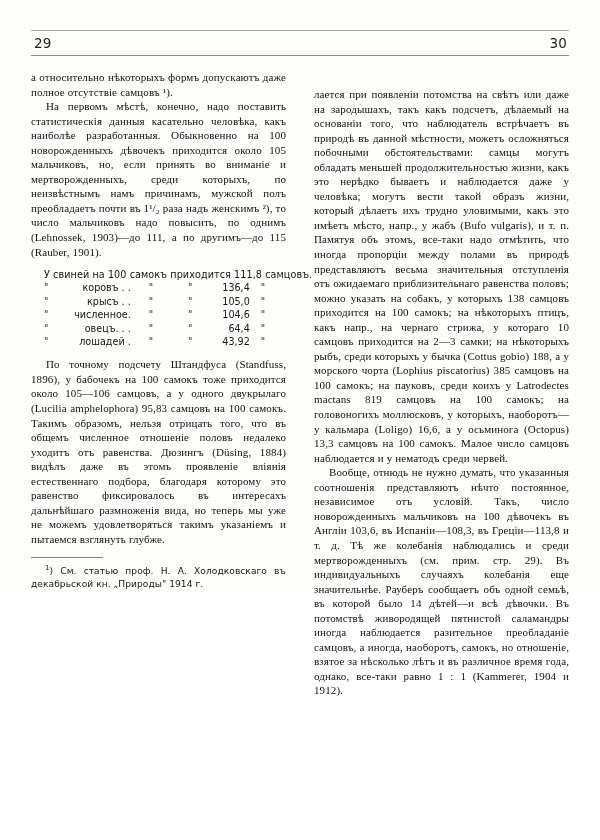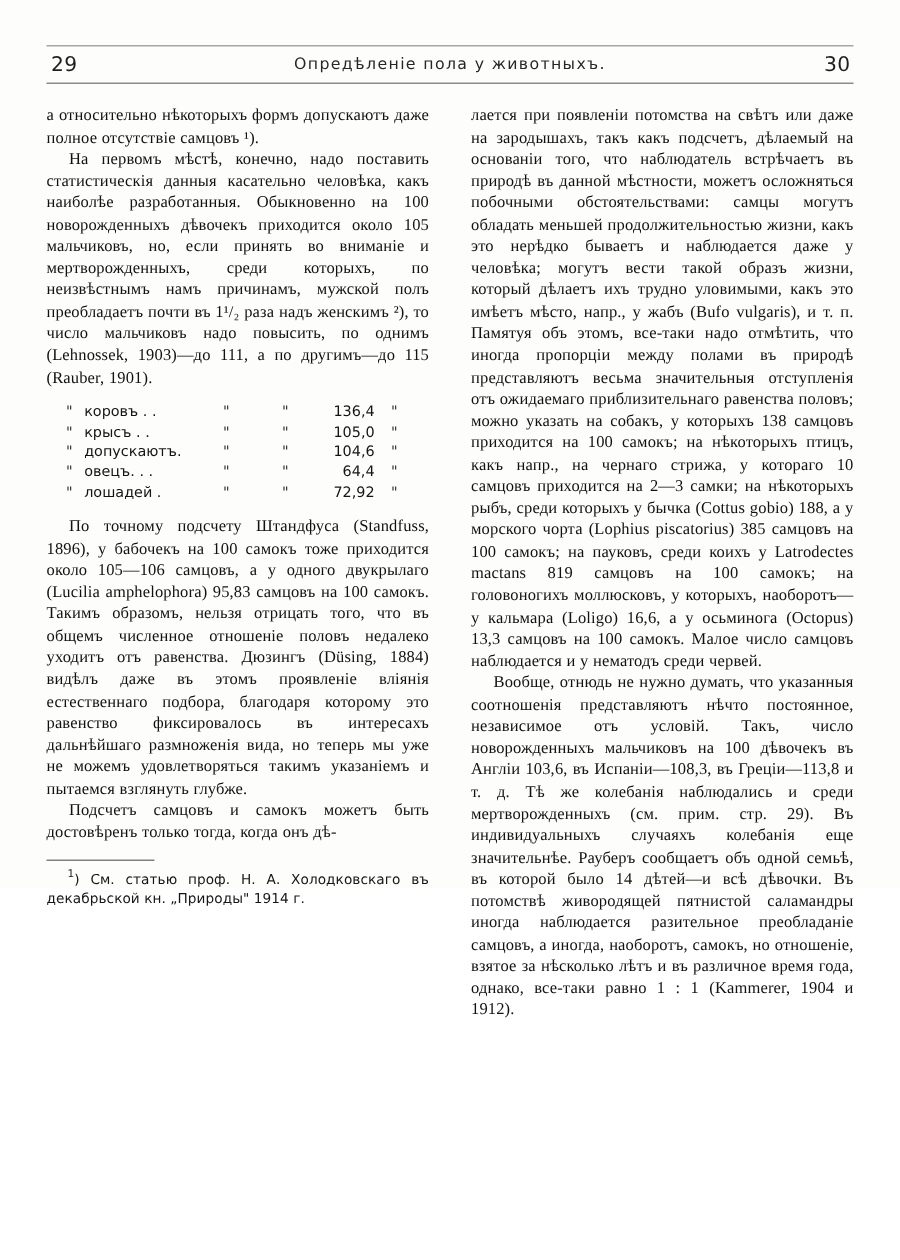--- a/index.html
+++ b/index.html
@@ -70,21 +70,21 @@
     width: 538px;
     height: 752px;
   }
   .col {
     position: absolute;
     top: 0;
     width: 255px;
     height: 752px;
   }
   .col-left  { left: 0; }
-  .col-right { left: 283px; }
+  .col-right { left: 283px; margin-top: 17px; }
 
   p.para {
     margin: 0 0 0 0;
     font-size: 11px;
     line-height: 14.55px;
     text-align: justify;
     text-justify: inter-word;
     text-indent: 15px;
     letter-spacing: .1px;
     word-spacing: .2px;
@@ -112,21 +112,21 @@
     width: 232px;
   }
   .datatable td {
     padding: 0;
     font-size: 9.6px;
     line-height: 13.4px;
     vertical-align: baseline;
     white-space: nowrap;
   }
   .dt-dq   { width: 12px; text-align: left;  color:#333; font-size:9px; }
-  .dt-name { width: 74px; text-align: left; }
+  .dt-name { width: 74px; text-align: right; }
   .dt-q2   { width: 40px; text-align: center; color:#333; font-size:9px; }
   .dt-q3   { width: 38px; text-align: center; color:#333; font-size:9px; }
   .dt-val  { width: 40px; text-align: right; }
   .dt-q4   { width: 26px; text-align: center; color:#333; font-size:9px; padding-left:8px; }
 
   
   .fn-rule {
     margin: 11px 0 7px 0;
     width: 72px;
     height: 1px;
@@ -149,81 +149,80 @@
   }
 </style>
 </head>
 <body>
 
 <div class="page">
 
   <div class="header">
     <div class="rule-top"></div>
     <div class="folio folio-left">29</div>
-    <div class="running-title">Опредѣленіе пола у животныхъ.</div>
     <div class="folio folio-right">30</div>
     <div class="rule-bot"></div>
   </div>
 
   <div class="columns">
 
     <div class="col col-left">
 
       <p class="para cont">а относительно нѣкоторыхъ формъ допускаютъ даже полное отсутствіе самцовъ ¹).</p>
       <p class="para">На первомъ мѣстѣ, конечно, надо поставить статистическія данныя касательно человѣка, какъ наиболѣе разработанныя. Обыкновенно на 100 новорожденныхъ дѣвочекъ приходится около 105 мальчиковъ, но, если принять во вниманіе и мертворожденныхъ, среди которыхъ, по неизвѣстнымъ намъ причинамъ, мужской полъ преобладаетъ почти въ 1¹/₂ раза надъ женскимъ ²), то число мальчиковъ надо повысить, по однимъ (Lehnossek, 1903)—до 111, а по другимъ—до 115 (Rauber, 1901).</p>
 
       <div class="datatable">
+        <div class="lead">У свиней на 100 самокъ приходится 111,8 самцовъ.</div>
         <table>
           <tbody>
             <tr>
               <td class="dt-dq">"</td>
               <td class="dt-name">коровъ . .</td>
               <td class="dt-q2">"</td>
               <td class="dt-q3">"</td>
               <td class="dt-val">136,4</td>
               <td class="dt-q4">"</td>
             </tr>
             <tr>
               <td class="dt-dq">"</td>
               <td class="dt-name">крысъ  . .</td>
               <td class="dt-q2">"</td>
               <td class="dt-q3">"</td>
               <td class="dt-val">105,0</td>
               <td class="dt-q4">"</td>
             </tr>
             <tr>
               <td class="dt-dq">"</td>
-              <td class="dt-name">допускаютъ.</td>
+              <td class="dt-name">численное.</td>
               <td class="dt-q2">"</td>
               <td class="dt-q3">"</td>
               <td class="dt-val">104,6</td>
               <td class="dt-q4">"</td>
             </tr>
             <tr>
               <td class="dt-dq">"</td>
               <td class="dt-name">овецъ.  . .</td>
               <td class="dt-q2">"</td>
               <td class="dt-q3">"</td>
               <td class="dt-val">64,4</td>
               <td class="dt-q4">"</td>
             </tr>
             <tr>
               <td class="dt-dq">"</td>
               <td class="dt-name">лошадей  .</td>
               <td class="dt-q2">"</td>
               <td class="dt-q3">"</td>
-              <td class="dt-val">72,92</td>
+              <td class="dt-val">43,92</td>
               <td class="dt-q4">"</td>
             </tr>
           </tbody>
         </table>
       </div>
 
       <p class="para">По точному подсчету Штандфуса (Standfuss, 1896), у бабочекъ на 100 самокъ тоже приходится около 105—106 самцовъ, а у одного двукрылаго (Lucilia amphelophora) 95,83 самцовъ на 100 самокъ. Такимъ образомъ, нельзя отрицать того, что въ общемъ численное отношеніе половъ недалеко уходитъ отъ равенства. Дюзингъ (Düsing, 1884) видѣлъ даже въ этомъ проявленіе вліянія естественнаго подбора, благодаря которому это равенство фиксировалось въ интересахъ дальнѣйшаго размноженія вида, но теперь мы уже не можемъ удовлетворяться такимъ указаніемъ и пытаемся взглянуть глубже.</p>
-      <p class="para">Подсчетъ самцовъ и самокъ можетъ быть достовѣренъ только тогда, когда онъ дѣ-</p>
 
       <div class="fn-rule"></div>
 
       <p class="footnote"><sup class="fnmark">1</sup><span>) См. статью проф. Н. А. Холодковскаго въ декабрьской кн. „Природы" 1914 г.</span></p>
 
     </div>
 
     <div class="col col-right">
       <p class="para cont">лается при появленіи потомства на свѣтъ или даже на зародышахъ, такъ какъ подсчетъ, дѣлаемый на основаніи того, что наблюдатель встрѣчаетъ въ природѣ въ данной мѣстности, можетъ осложняться побочными обстоятельствами: самцы могутъ обладать меньшей продолжительностью жизни, какъ это нерѣдко бываетъ и наблюдается даже у человѣка; могутъ вести такой образъ жизни, который дѣлаетъ ихъ трудно уловимыми, какъ это имѣетъ мѣсто, напр., у жабъ (Bufo vulgaris), и т. п. Памятуя объ этомъ, все-таки надо отмѣтить, что иногда пропорціи между полами въ природѣ представляютъ весьма значительныя отступленія отъ ожидаемаго приблизительнаго равенства половъ; можно указать на собакъ, у которыхъ 138 самцовъ приходится на 100 самокъ; на нѣкоторыхъ птицъ, какъ напр., на чернаго стрижа, у котораго 10 самцовъ приходится на 2—3 самки; на нѣкоторыхъ рыбъ, среди которыхъ у бычка (Cottus gobio) 188, а у морского чорта (Lophius piscatorius) 385 самцовъ на 100 самокъ; на пауковъ, среди коихъ у Latrodectes mactans 819 самцовъ на 100 самокъ; на головоногихъ моллюсковъ, у которыхъ, наоборотъ—у кальмара (Loligo) 16,6, а у осьминога (Octopus) 13,3 самцовъ на 100 самокъ. Малое число самцовъ наблюдается и у нематодъ среди червей.</p>
       <p class="para">Вообще, отнюдь не нужно думать, что указанныя соотношенія представляютъ нѣчто постоянное, независимое отъ условій. Такъ, число новорожденныхъ мальчиковъ на 100 дѣвочекъ въ Англіи 103,6, въ Испаніи—108,3, въ Греціи—113,8 и т. д. Тѣ же колебанія наблюдались и среди мертворожденныхъ (см. прим. стр. 29). Въ индивидуальныхъ случаяхъ колебанія еще значительнѣе. Рауберъ сообщаетъ объ одной семьѣ, въ которой было 14 дѣтей—и всѣ дѣвочки. Въ потомствѣ живородящей пятнистой саламандры иногда наблюдается разительное преобладаніе самцовъ, а иногда, наоборотъ, самокъ, но отношеніе, взятое за нѣсколько лѣтъ и въ различное время года, однако, все-таки равно 1 : 1 (Kammerer, 1904 и 1912).</p>

